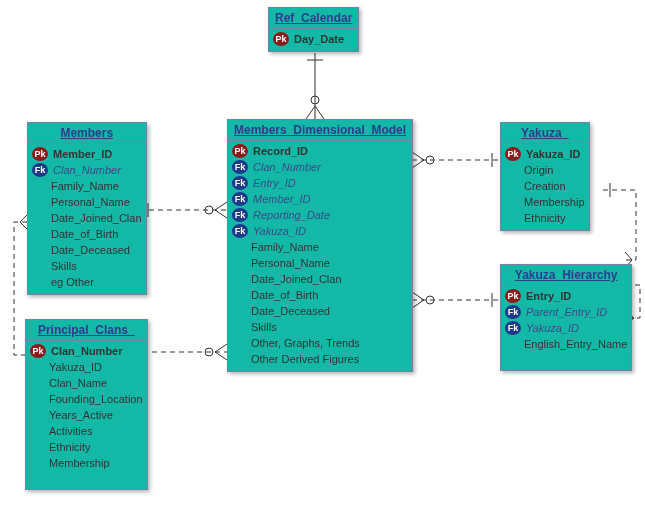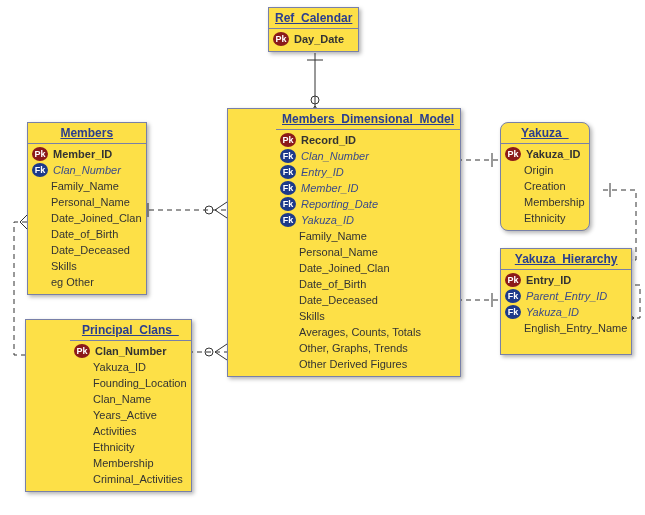--- a/index.html
+++ b/index.html
@@ -1,17 +1,17 @@
 <!DOCTYPE html>
 <html><head>
 <meta charset="utf-8">
 <style>
   *{box-sizing:border-box;margin:0;padding:0}
   body{width:645px;height:515px;background:#fff;position:relative;font-family:Arial,Helvetica,sans-serif;overflow:hidden}
-  .entity{position:absolute;background:#fde047;border:1px solid #7880a8;box-shadow:2px 2px 4px rgba(0,0,0,.3)}
+  .entity{position:absolute;background:#14b8a6;border:1px solid #7880a8;box-shadow:2px 2px 4px rgba(0,0,0,.3)}
   .entity-title{font-size:12px;font-weight:bold;color:#2a3d8f;text-align:center;padding:3px 6px;text-decoration:underline;border-bottom:1px solid #7880a8;white-space:nowrap}
   .attr-list{padding:2px 4px 4px 4px}
   .attr{display:flex;align-items:center;font-size:11px;line-height:16px;color:#333;white-space:nowrap}
   .attr .lbl{padding-left:2px}
   .key{display:inline-flex;align-items:center;justify-content:center;width:16px;height:14px;border-radius:50%;font-size:9px;font-weight:bold;color:#fff;margin-right:3px;flex-shrink:0}
   .pk{background:#8b1a1a}
   .fk{background:#1d3a8a}
   .nokey{width:14px;height:14px;margin-right:3px;display:inline-block;flex-shrink:0}
   .fk-lbl{font-style:italic;color:#3a4a8a}
   .pk-lbl{font-weight:bold}
@@ -113,21 +113,21 @@
         <span class="nokey"></span>
         <span class="lbl">Skills</span>
       </div>
       <div class="attr">
         <span class="nokey"></span>
         <span class="lbl">eg Other</span>
       </div>
     </div>
 </div>
 
-<div class="entity" style="left:227px;top:108px;padding-left:48px;">
+<div class="entity" style="left:227px;top:119px;">
   <div class="entity-title">Members_Dimensional_Model</div>
   <div class="attr-list">
       <div class="attr">
         <span class="key pk">Pk</span>
         <span class="lbl pk-lbl">Record_ID</span>
       </div>
       <div class="attr">
         <span class="key fk">Fk</span>
         <span class="lbl fk-lbl">Clan_Number</span>
       </div>
@@ -166,34 +166,30 @@
       <div class="attr">
         <span class="nokey"></span>
         <span class="lbl">Date_Deceased</span>
       </div>
       <div class="attr">
         <span class="nokey"></span>
         <span class="lbl">Skills</span>
       </div>
       <div class="attr">
         <span class="nokey"></span>
-        <span class="lbl">Averages, Counts, Totals</span>
-      </div>
-      <div class="attr">
-        <span class="nokey"></span>
         <span class="lbl">Other, Graphs, Trends</span>
       </div>
       <div class="attr">
         <span class="nokey"></span>
         <span class="lbl">Other Derived Figures</span>
       </div>
     </div>
 </div>
 
-<div class="entity" style="left:500px;top:122px;border-radius:8px;">
+<div class="entity" style="left:500px;top:122px;">
   <div class="entity-title">Yakuza_</div>
   <div class="attr-list">
       <div class="attr">
         <span class="key pk">Pk</span>
         <span class="lbl pk-lbl">Yakuza_ID</span>
       </div>
       <div class="attr">
         <span class="nokey"></span>
         <span class="lbl">Origin</span>
       </div>
@@ -205,21 +201,21 @@
         <span class="nokey"></span>
         <span class="lbl">Membership</span>
       </div>
       <div class="attr">
         <span class="nokey"></span>
         <span class="lbl">Ethnicity</span>
       </div>
     </div>
 </div>
 
-<div class="entity" style="left:500px;top:248px;">
+<div class="entity" style="left:500px;top:264px;">
   <div class="entity-title">Yakuza_Hierarchy</div>
   <div class="attr-list">
       <div class="attr">
         <span class="key pk">Pk</span>
         <span class="lbl pk-lbl">Entry_ID</span>
       </div>
       <div class="attr">
         <span class="key fk">Fk</span>
         <span class="lbl fk-lbl">Parent_Entry_ID</span>
       </div>
@@ -230,53 +226,52 @@
       <div class="attr">
         <span class="nokey"></span>
         <span class="lbl">English_Entry_Name</span>
       </div>
       <div class="attr">
         <span class="nokey"></span>
       </div>
     </div>
 </div>
 
-<div class="entity" style="left:25px;top:319px;padding-left:44px;">
+<div class="entity" style="left:25px;top:319px;">
   <div class="entity-title">Principal_Clans_</div>
   <div class="attr-list">
       <div class="attr">
         <span class="key pk">Pk</span>
         <span class="lbl pk-lbl">Clan_Number</span>
       </div>
       <div class="attr">
         <span class="nokey"></span>
         <span class="lbl">Yakuza_ID</span>
       </div>
       <div class="attr">
         <span class="nokey"></span>
+        <span class="lbl">Clan_Name</span>
+      </div>
+      <div class="attr">
+        <span class="nokey"></span>
         <span class="lbl">Founding_Location</span>
       </div>
       <div class="attr">
         <span class="nokey"></span>
-        <span class="lbl">Clan_Name</span>
-      </div>
-      <div class="attr">
-        <span class="nokey"></span>
         <span class="lbl">Years_Active</span>
       </div>
       <div class="attr">
         <span class="nokey"></span>
         <span class="lbl">Activities</span>
       </div>
       <div class="attr">
         <span class="nokey"></span>
         <span class="lbl">Ethnicity</span>
       </div>
       <div class="attr">
         <span class="nokey"></span>
         <span class="lbl">Membership</span>
       </div>
       <div class="attr">
         <span class="nokey"></span>
-        <span class="lbl">Criminal_Activities</span>
       </div>
     </div>
 </div>
 
 </body></html>

